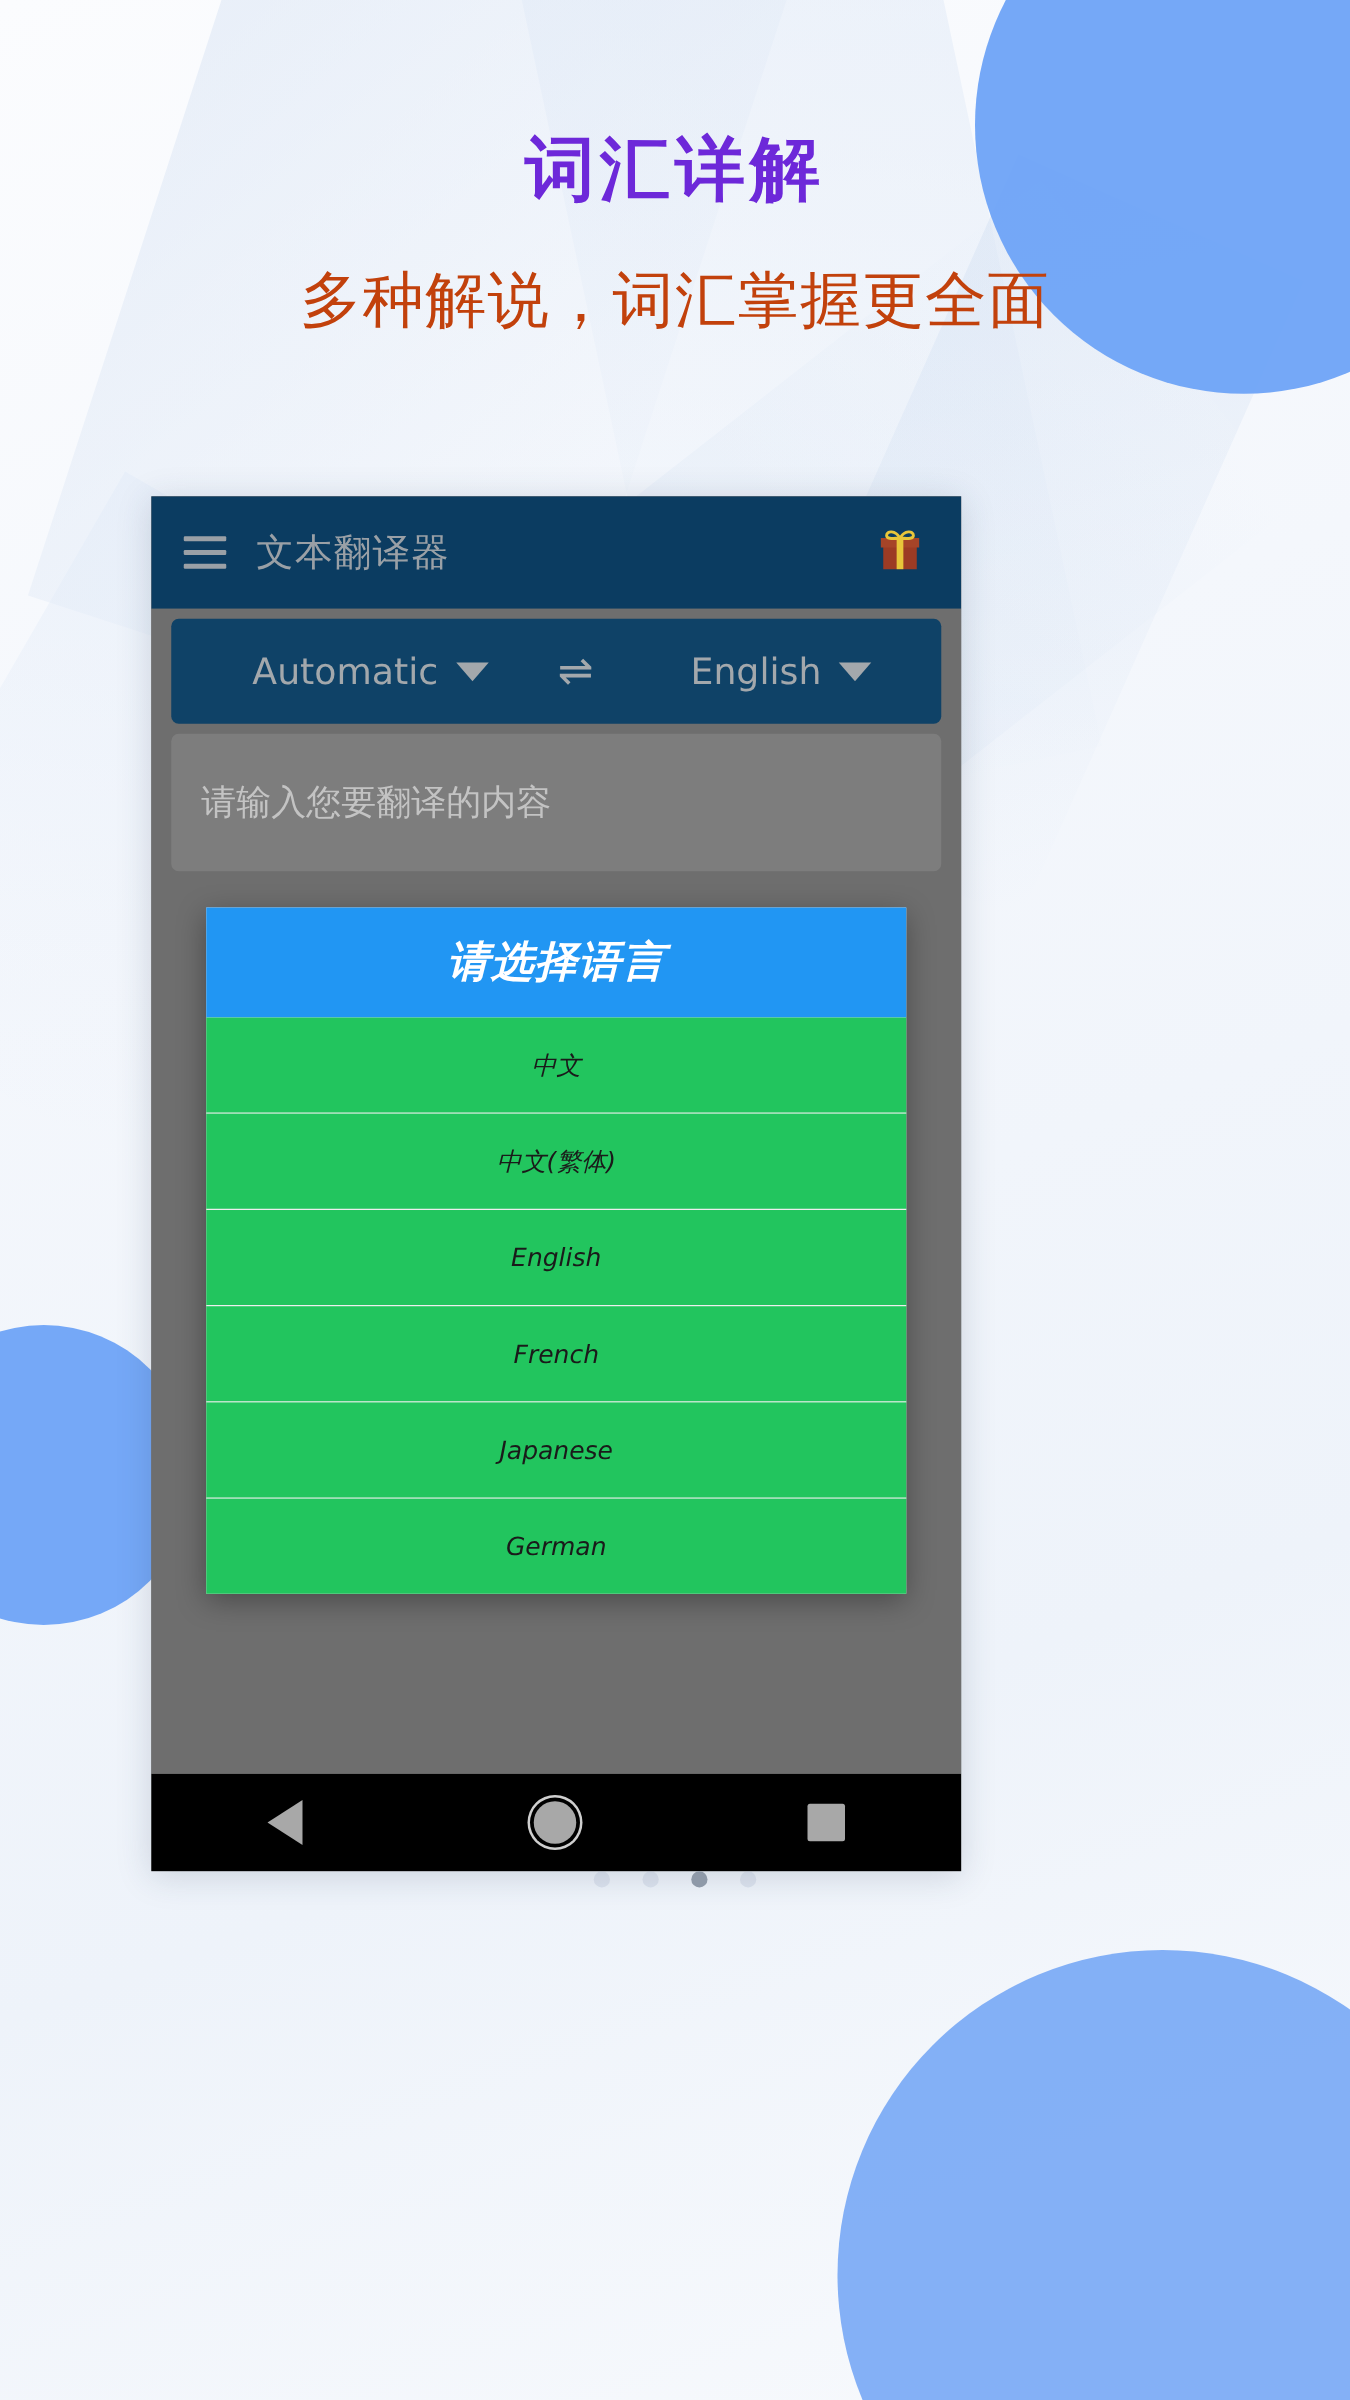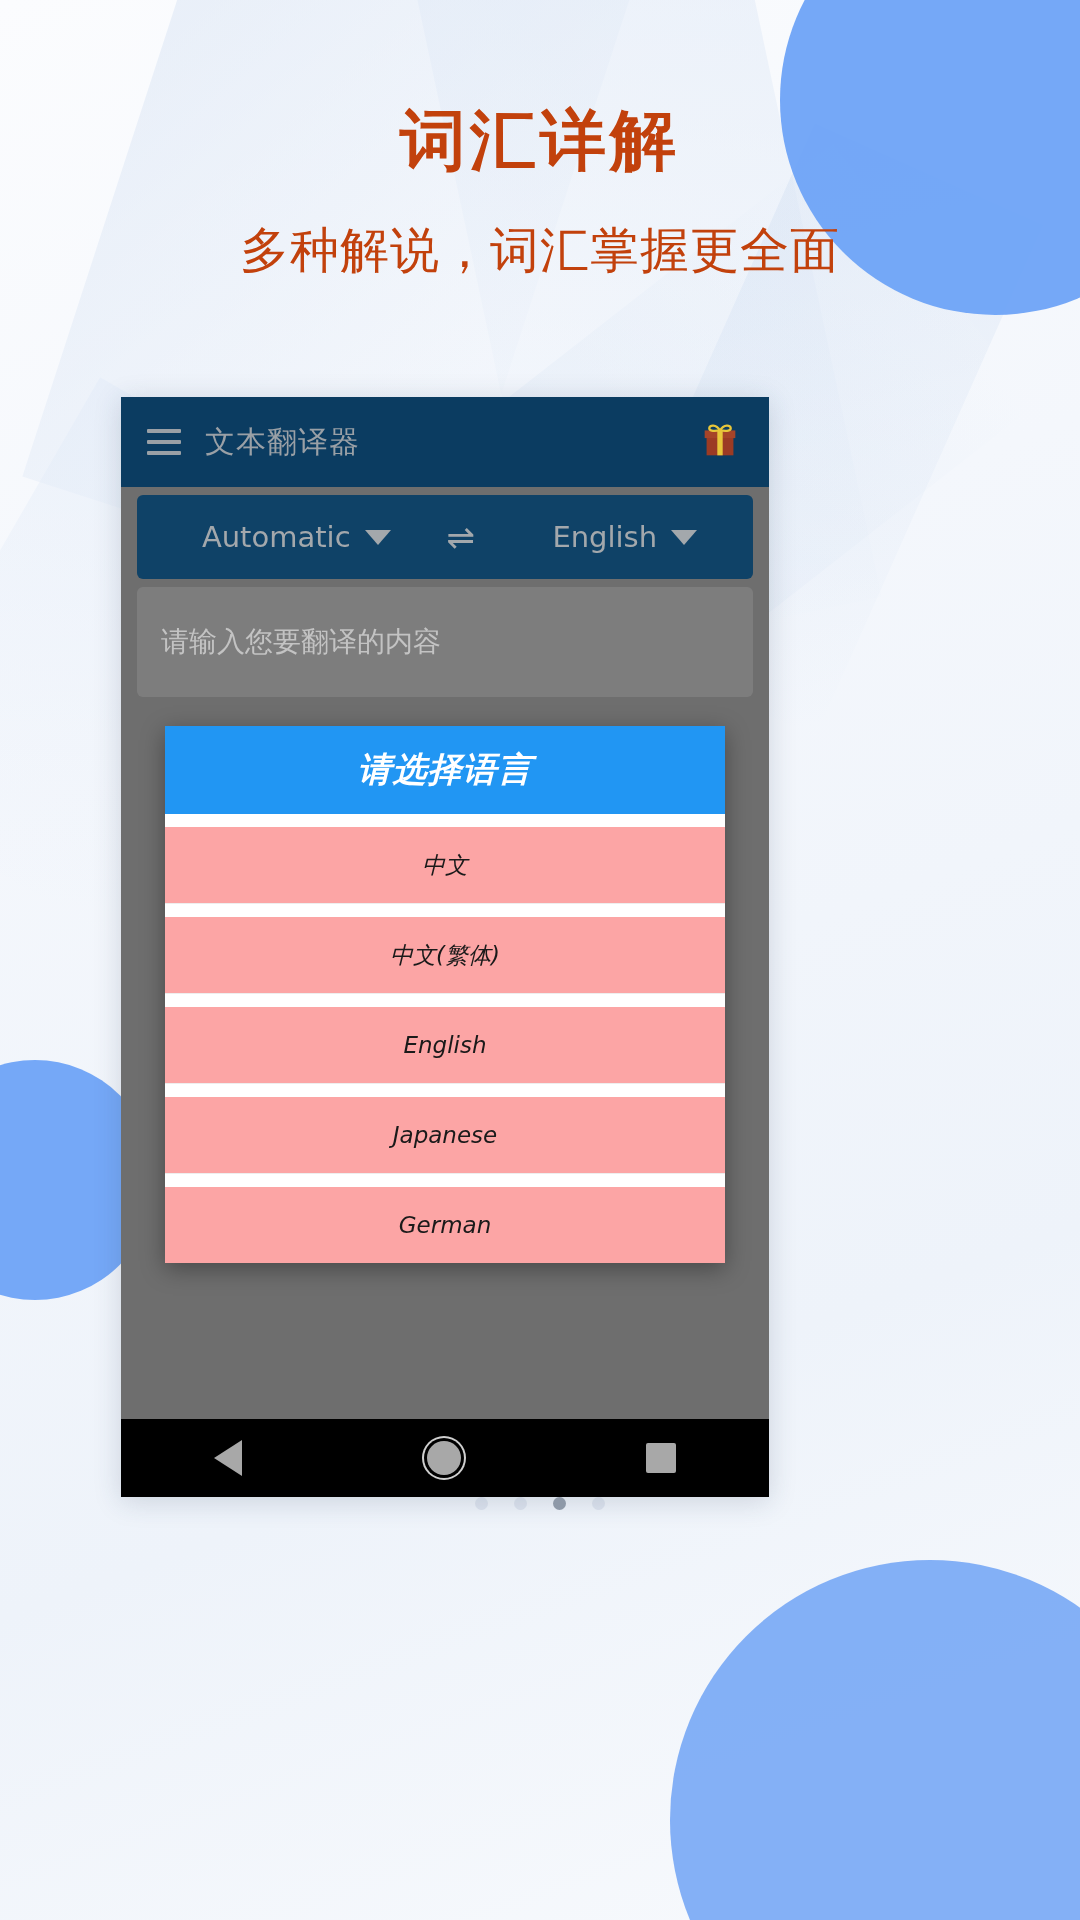--- a/index.html
+++ b/index.html
@@ -81,23 +81,23 @@
 
   
   #headline {
     position: absolute;
     left: 0; right: 0;
     top: 108px;
     text-align: center;
     z-index: 5;
   }
   #title {
-    font-size: 66px;
+    font-size: 56px;
     font-weight: 700;
-    color: #c2410c;
+    color: #6d28d9;
     letter-spacing: 4px;
     line-height: 1;
     font-family: "DejaVu Sans", "Liberation Sans", sans-serif;
   }
   #subtitle {
     margin-top: 44px;
     font-size: 49px;
     font-weight: 400;
     color: #c2410c;
     letter-spacing: 1px;
@@ -235,24 +235,23 @@
     letter-spacing: 1px;
     font-family: "DejaVu Sans", "Liberation Sans", sans-serif;
   }
   .lang-row {
     height: 76px;
     display: flex;
     align-items: center;
     justify-content: center;
     border-bottom: 1px solid #eeeeee;
     color: #1a1a1a;
-    font-size: 23px;
-    font-family: "DejaVu Sans", "Liberation Sans", sans-serif;
-    background: #fca5a5;
-    margin-top: 13px;
+    font-size: 20px;
+    font-family: "DejaVu Sans", "Liberation Sans", sans-serif;
+    background: #22c55e;
   }
   .lang-row:last-child { border-bottom: none; }
 
   
   #navbar {
     height: 78px;
     background: #000000;
     display: flex;
     align-items: center;
     justify-content: space-around;
@@ -349,20 +348,21 @@
     </div>
 
     <div id="modal">
       <div id="modal-header">
         <div id="modal-title">请选择语言</div>
       </div>
       <div id="modal-list">
         <div class="lang-row">中文</div>
         <div class="lang-row">中文(繁体)</div>
         <div class="lang-row">English</div>
+        <div class="lang-row">French</div>
         <div class="lang-row">Japanese</div>
         <div class="lang-row">German</div>
       </div>
     </div>
 
   </div>
 
   <div id="navbar">
     <div id="nav-back"></div>
     <div id="nav-home"></div>

